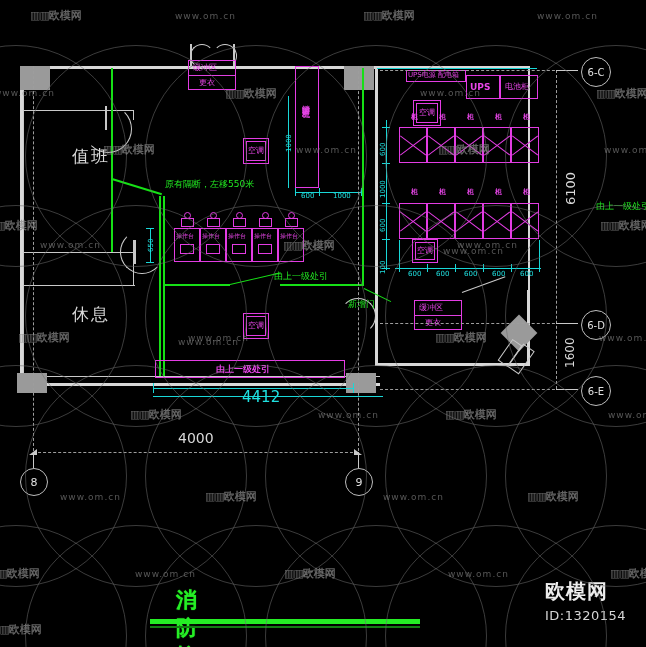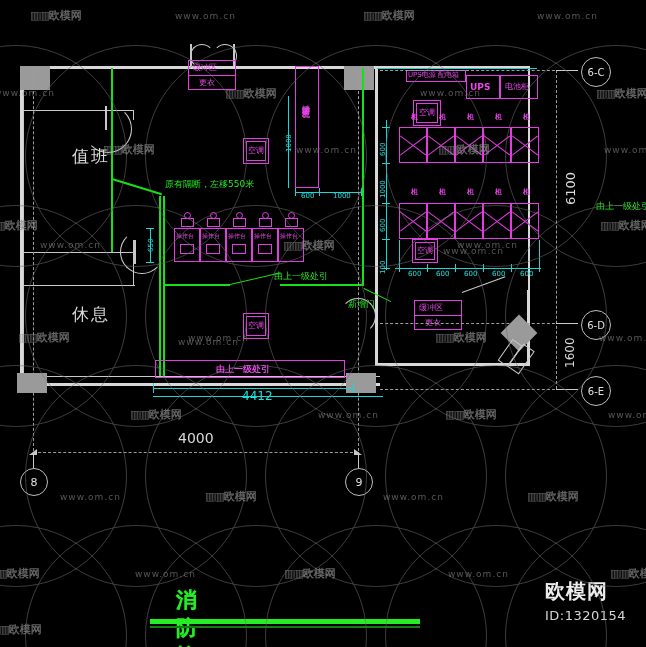--- a/index.html
+++ b/index.html
@@ -291,21 +291,21 @@
   <div class="ln v cyan" style="left:511px;top:264px;height:8px;"></div>
   <div class="ln v cyan" style="left:539px;top:264px;height:8px;"></div>
   <div class="ln v cyan" style="left:399px;top:240px;height:28px;"></div>
   <div class="ln v cyan" style="left:539px;top:240px;height:28px;"></div>
 
   <div class="ln h cyan" style="left:377px;top:68px;width:160px;height:1px;"></div>
 
   <div class="t t-w" style="left:178px;top:431px;font-size:14px;">4000</div>
   <div class="t t-w rot90" style="left:564px;top:205px;font-size:13px;">6100</div>
   <div class="t t-w rot90" style="left:564px;top:368px;font-size:12px;">1600</div>
-  <div class="t t-c" style="left:242px;top:390px;font-size:12px;">4412</div>
+  <div class="t t-c" style="left:242px;top:390px;font-size:15px;">4412</div>
   <div class="t t-c rot90" style="left:286px;top:152px;font-size:7px;">1000</div>
   <div class="t t-c" style="left:301px;top:193px;font-size:7px;">600</div>
   <div class="t t-c" style="left:333px;top:193px;font-size:7px;">1000</div>
   <div class="t t-c rot90" style="left:380px;top:156px;font-size:7px;">600</div>
   <div class="t t-c rot90" style="left:380px;top:198px;font-size:7px;">1000</div>
   <div class="t t-c rot90" style="left:380px;top:232px;font-size:7px;">600</div>
   <div class="t t-c rot90" style="left:380px;top:274px;font-size:7px;">100</div>
   <div class="t t-c" style="left:408px;top:271px;font-size:7px;">600</div>
   <div class="t t-c" style="left:436px;top:271px;font-size:7px;">600</div>
   <div class="t t-c" style="left:464px;top:271px;font-size:7px;">600</div>

